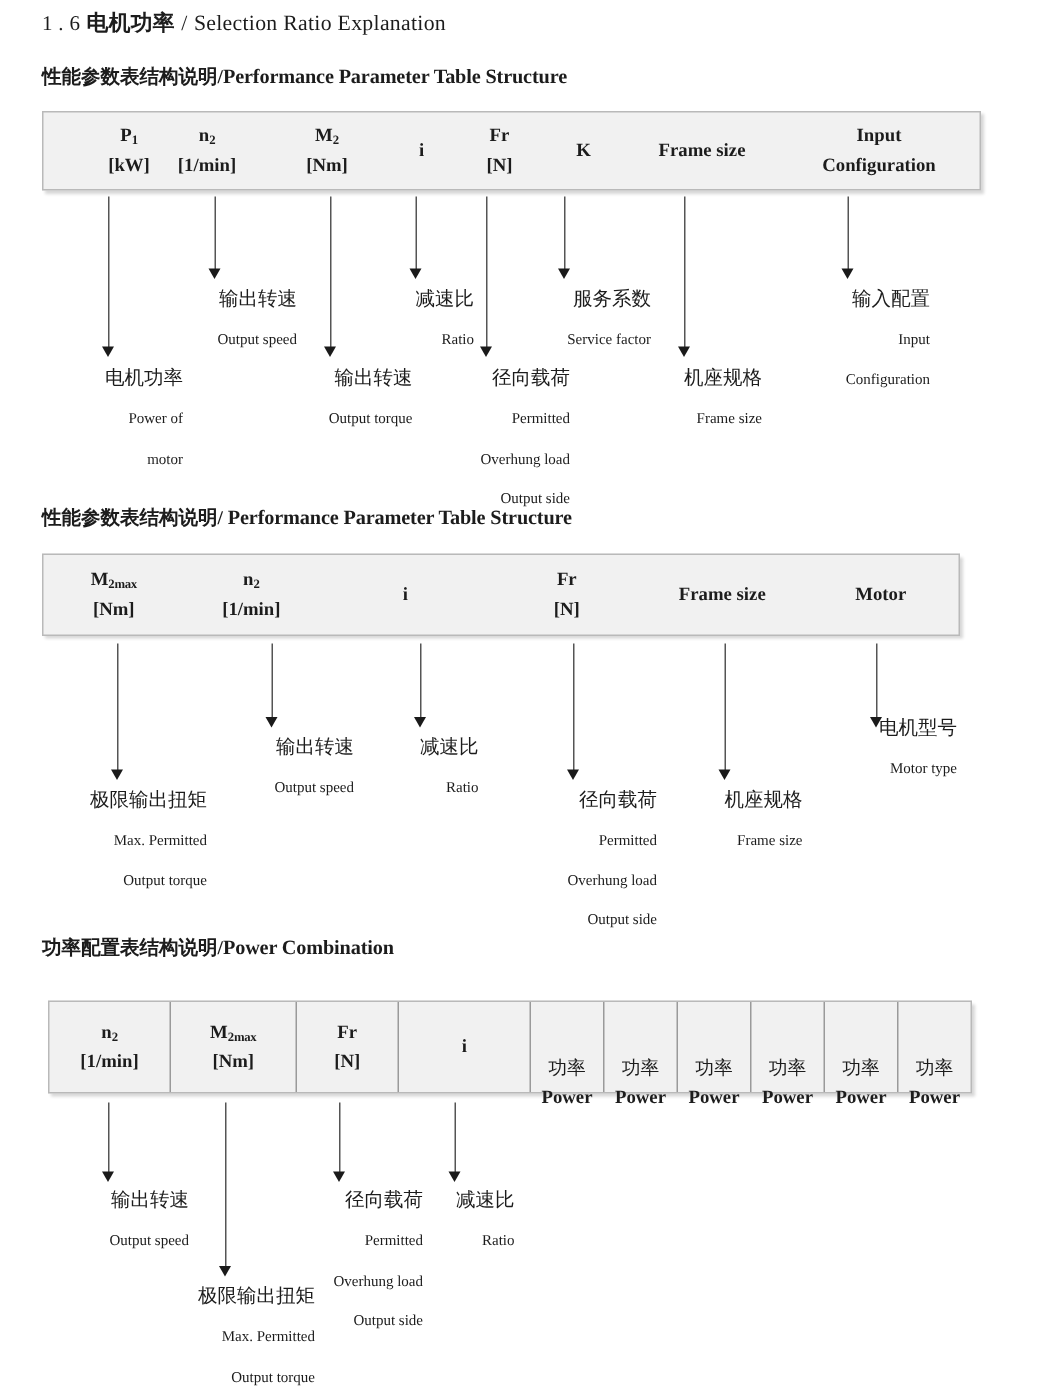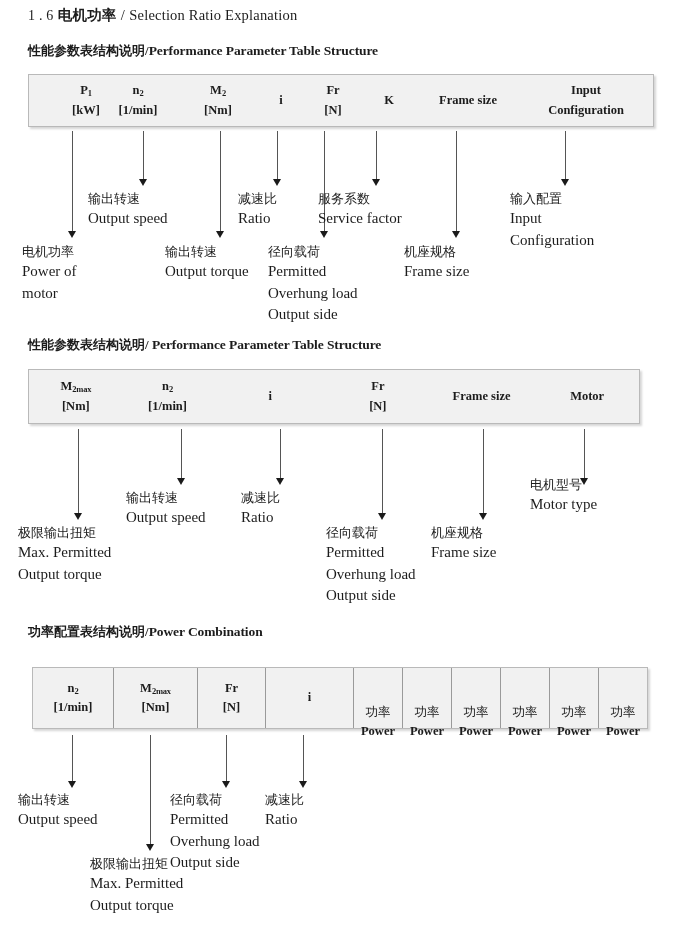--- a/index.html
+++ b/index.html
@@ -115,35 +115,36 @@
     width: 0;
     height: 0;
     border-left: 4.5px solid transparent;
     border-right: 4.5px solid transparent;
     border-top: 7px solid #1a1a1a;
   }
 
   
   .annot {
     position: absolute;
-    text-align: left;
+    text-align: right;
     line-height: 1.42;
     white-space: nowrap;
   }
   .annot .cn {
     font-family: "Liberation Sans", sans-serif;
     font-size: 13px;
     display: block;
     color: #1c1c1c;
   }
   .annot .en {
     font-family: "Liberation Serif", serif;
-    font-size: 15px;
+    font-size: 10px;
     display: block;
     color: #1c1c1c;
+    margin-top: 12px;
   }
 </style>
 </head>
 <body>
 
 <div class="doc-title">
   <span class="num">1 . 6</span>
   <span class="cn">电机功率</span>
   <span class="en">/</span>
   <span class="en">Selection Ratio Explanation</span>

